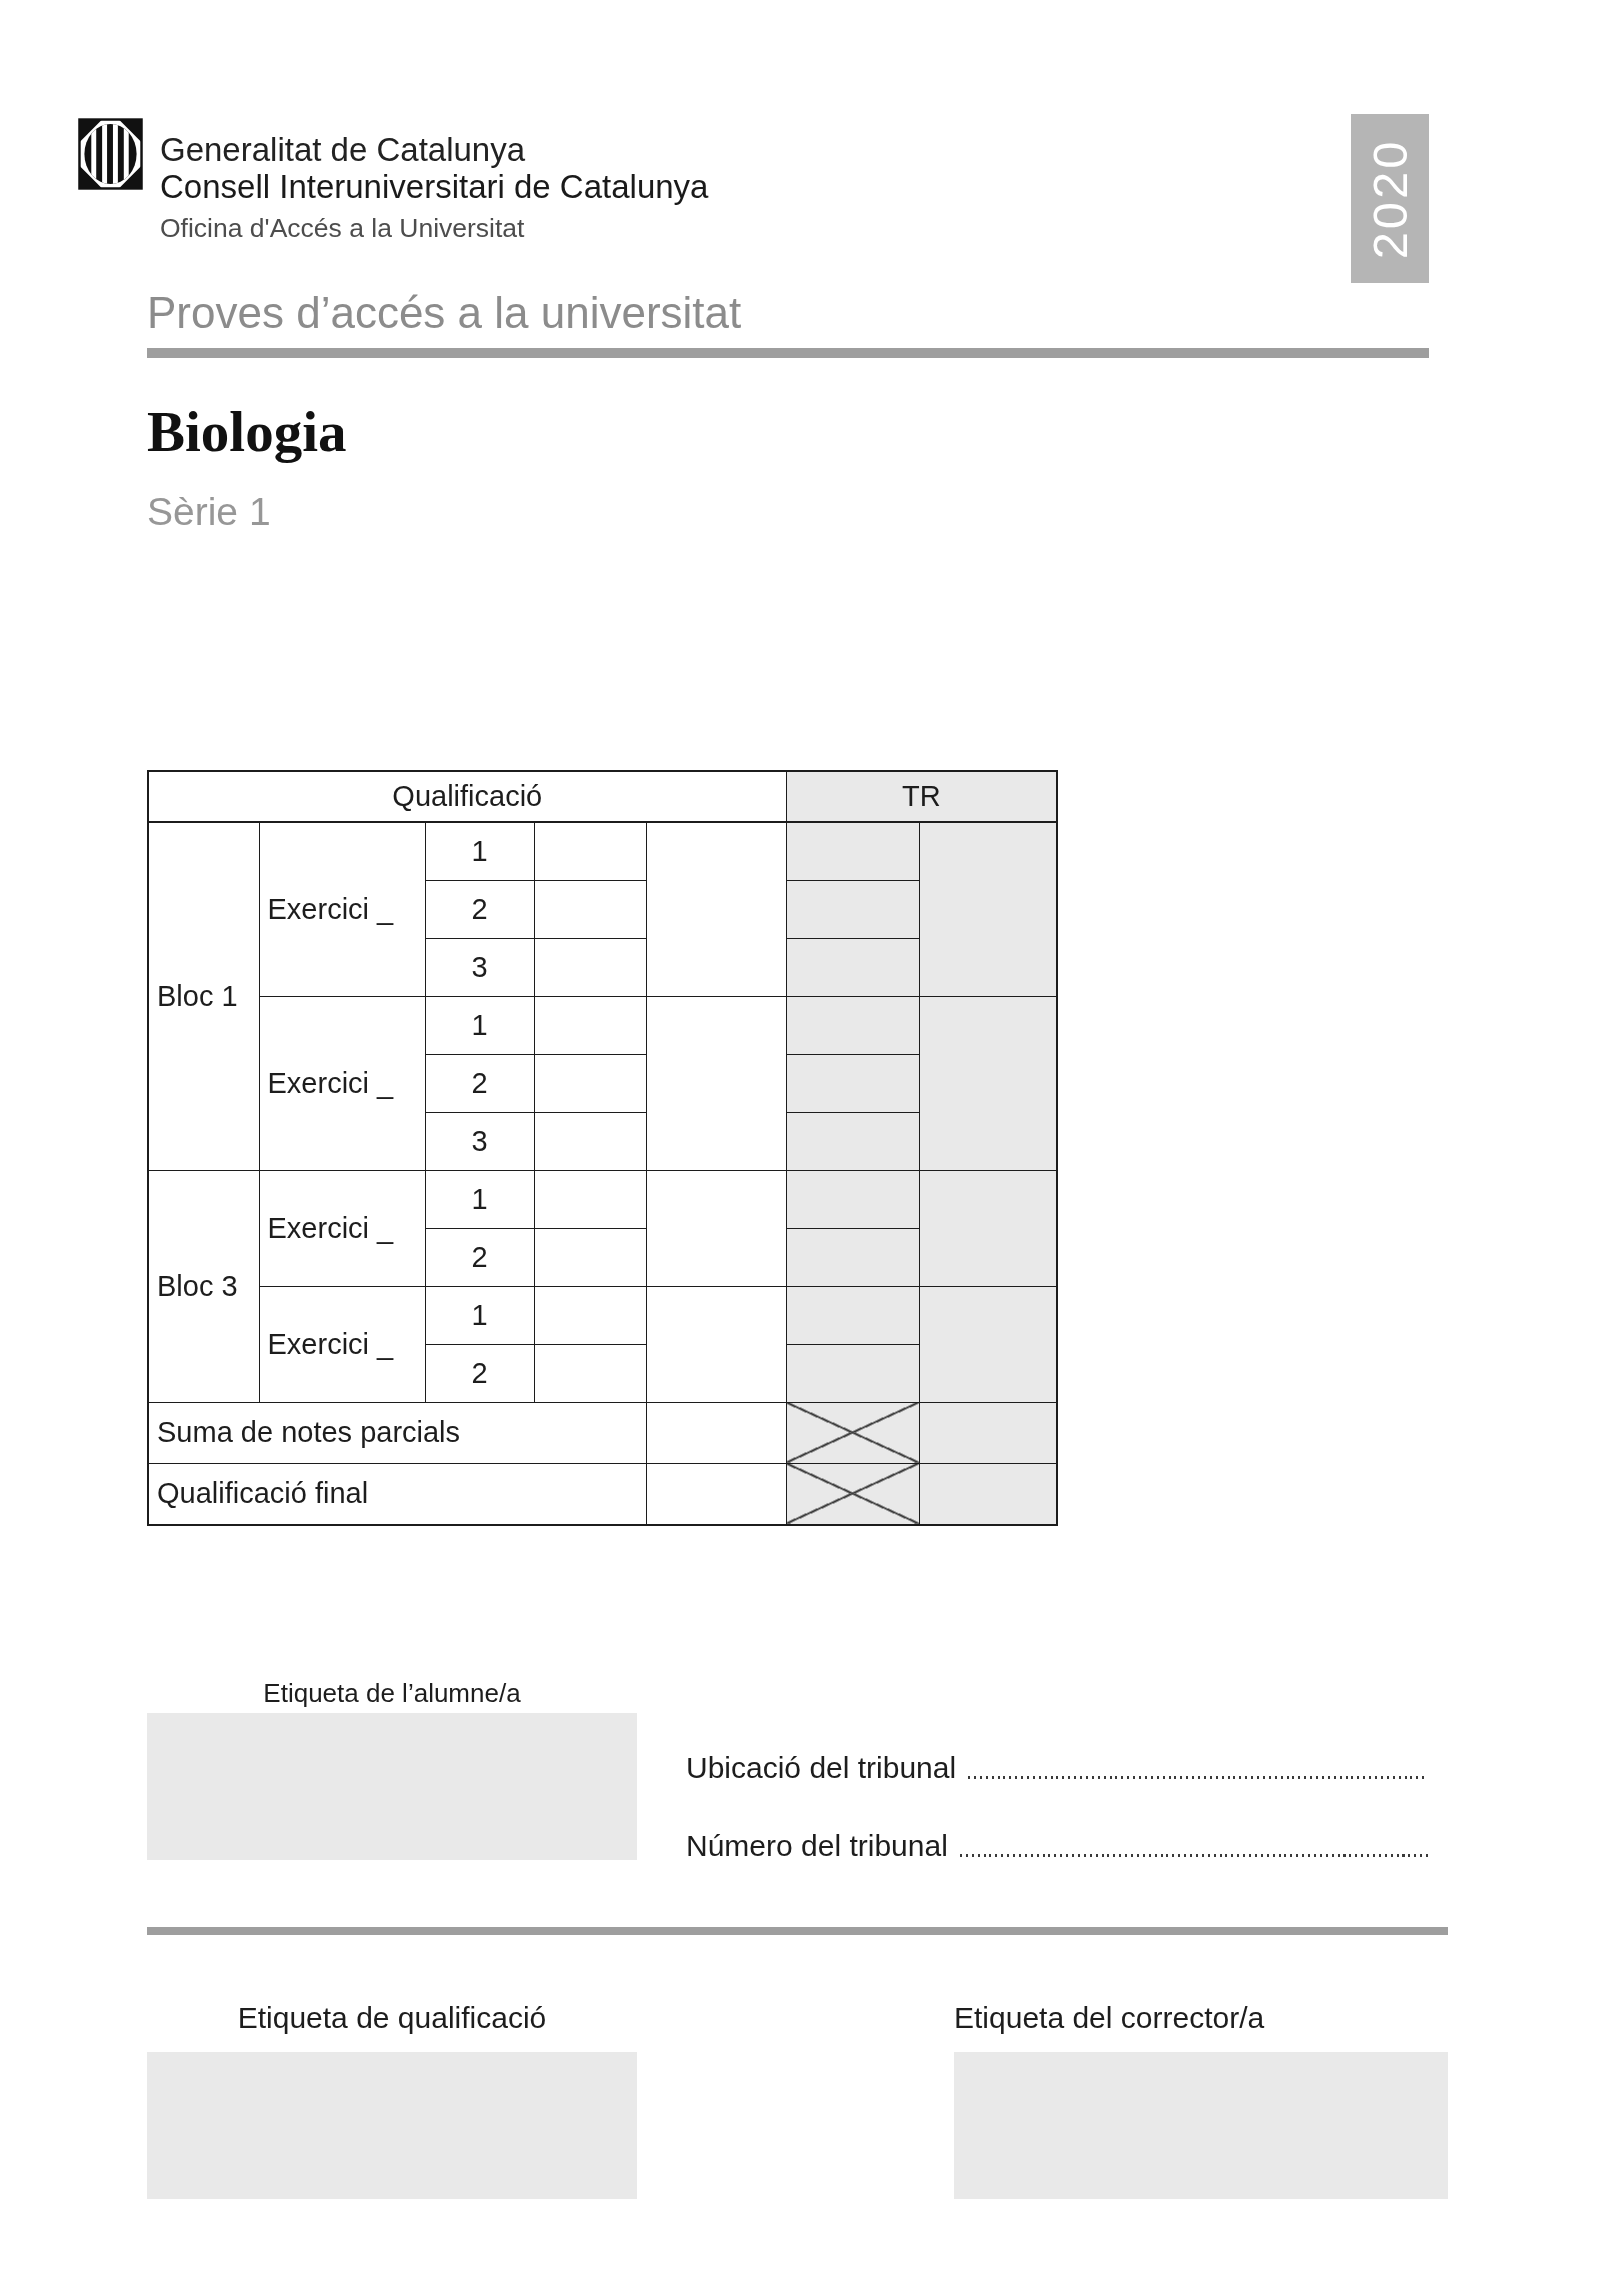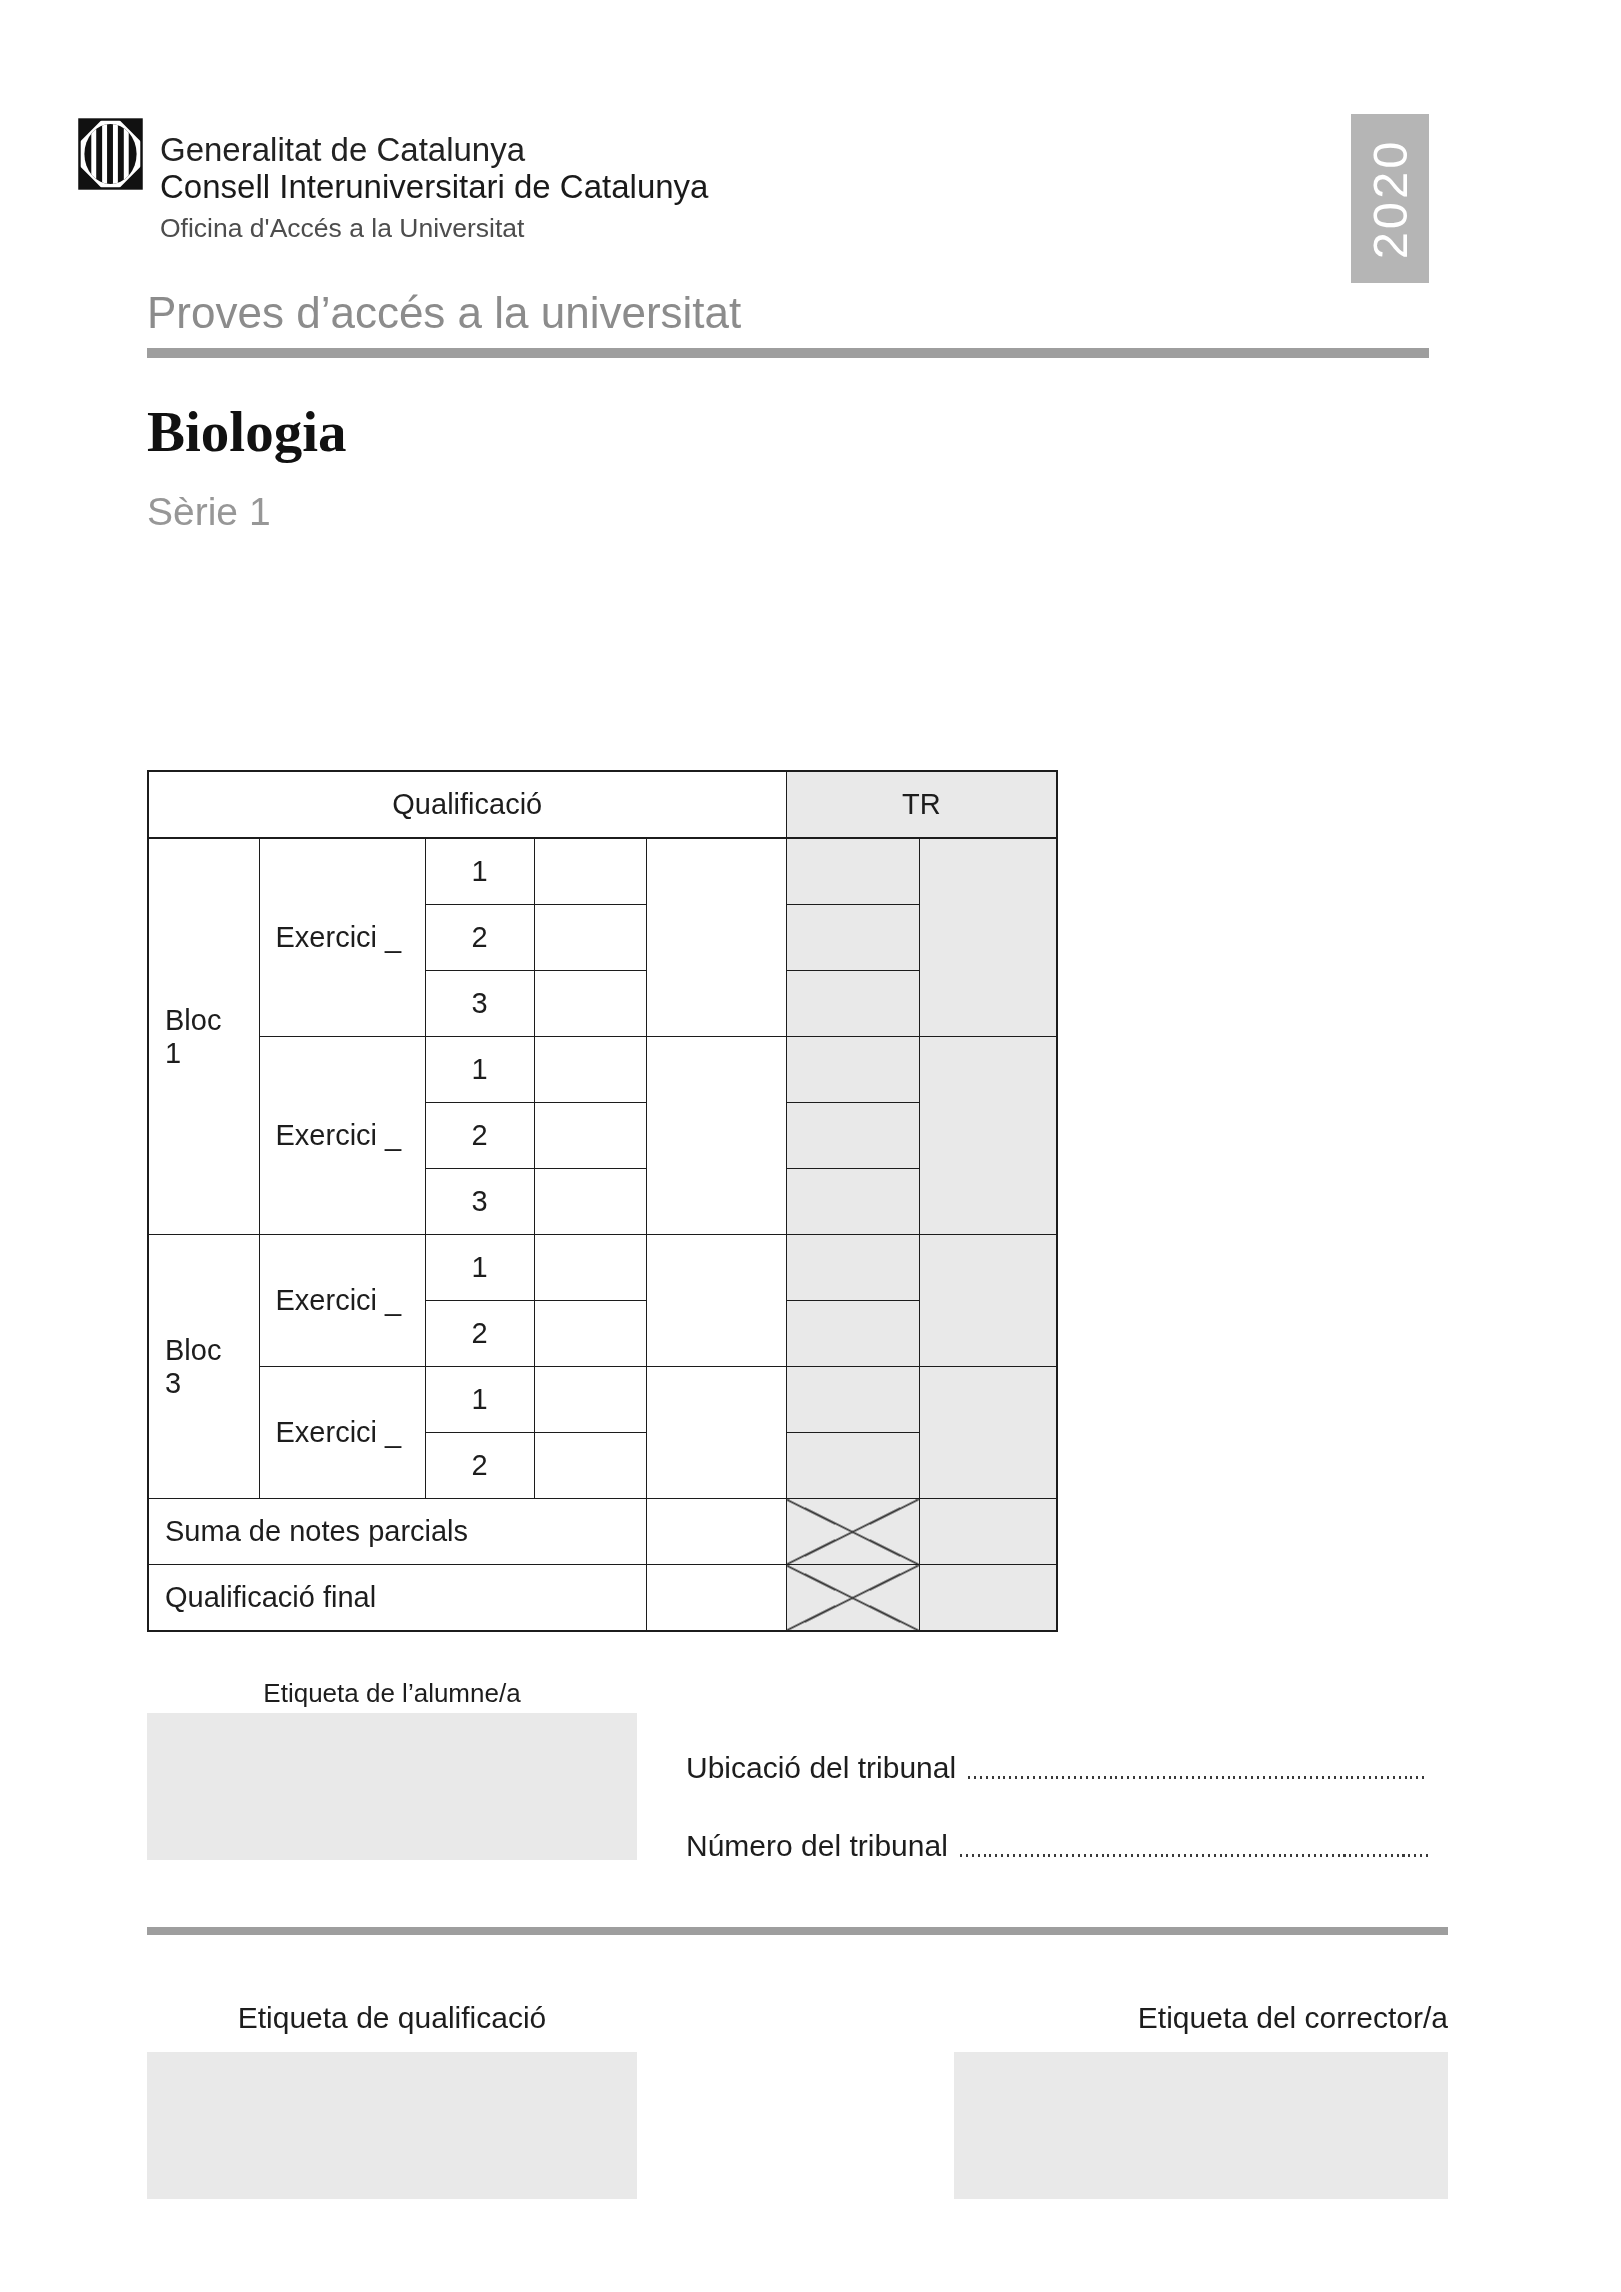--- a/index.html
+++ b/index.html
@@ -33,21 +33,21 @@
   .main-rule{position:absolute;left:147px;top:348px;width:1282px;height:9.8px;background:var(--rule-gray);}
   .subject{position:absolute;left:147px;top:398px;font-family:"Liberation Serif","DejaVu Serif",serif;font-size:57px;line-height:1.2;font-weight:bold;color:#111;margin:0;}
   .serie{position:absolute;left:147px;top:490px;font-size:39px;color:#979797;}
   
   table.score{
     position:absolute;left:147px;top:770px;width:909px;
     border-collapse:collapse;table-layout:fixed;
     border:2.9px solid var(--line-dark);
     font-size:29px;color:#1d1d1d;background:#fff;
   }
-  table.score td{border:1.5px solid var(--line-dark);padding:16px;overflow:hidden;}
+  table.score td{border:1.5px solid var(--line-dark);padding:8px;overflow:hidden;}
   tr.hdr{height:51px;}
   tr.rq{height:58px;}
   tr.tall1{height:61px;}
   tr.tall2{height:62px;}
   td.c{text-align:center;}
   td.lbl{text-align:left;padding-left:13.7px;}
   td.num{text-align:center;}
   td.gray{background:var(--cell-gray);}
   td.bl3{border-left-width:2.9px;}
   td.bb3{border-bottom-width:2.9px;}
@@ -63,21 +63,21 @@
   .alumne-box{position:absolute;left:147px;top:1713px;width:490px;height:147px;background:var(--cell-gray);}
   .fill-row{position:absolute;left:686px;width:742px;display:flex;font-size:30px;}
   .fill-row .dots{
     flex:1;height:2.9px;align-self:flex-end;margin:0 0 5.9px 11.8px;
     background:repeating-linear-gradient(90deg,#3a3a3a 0 2px,transparent 2px 5.9px);
   }
   .row-ubicacio{top:1751px;}
   .row-numero{top:1829px;}
   .small-rule{position:absolute;left:147px;top:1927px;width:1301px;height:7.8px;background:var(--rule-gray);}
   .etq-label-left{position:absolute;left:147px;top:2001px;width:490px;text-align:center;font-size:30px;}
-  .etq-label-right{position:absolute;left:954px;top:2001px;width:494px;text-align:right;font-size:30px;}
+  .etq-label-right{position:absolute;left:954px;top:2001px;width:494px;text-align:left;font-size:30px;}
   .etq-box-left{position:absolute;left:147px;top:2052px;width:490px;height:147px;background:var(--cell-gray);}
   .etq-box-right{position:absolute;left:954px;top:2052px;width:494px;height:147px;background:var(--cell-gray);}
 </style>
 </head>
 <body>
 
 <div class="page">
 
   <svg class="logo" viewBox="0 0 66 73" xmlns="http://www.w3.org/2000/svg">
     <rect x="1.5" y="1.5" width="63" height="70" fill="none" stroke="#111" stroke-width="2.5"></rect>

